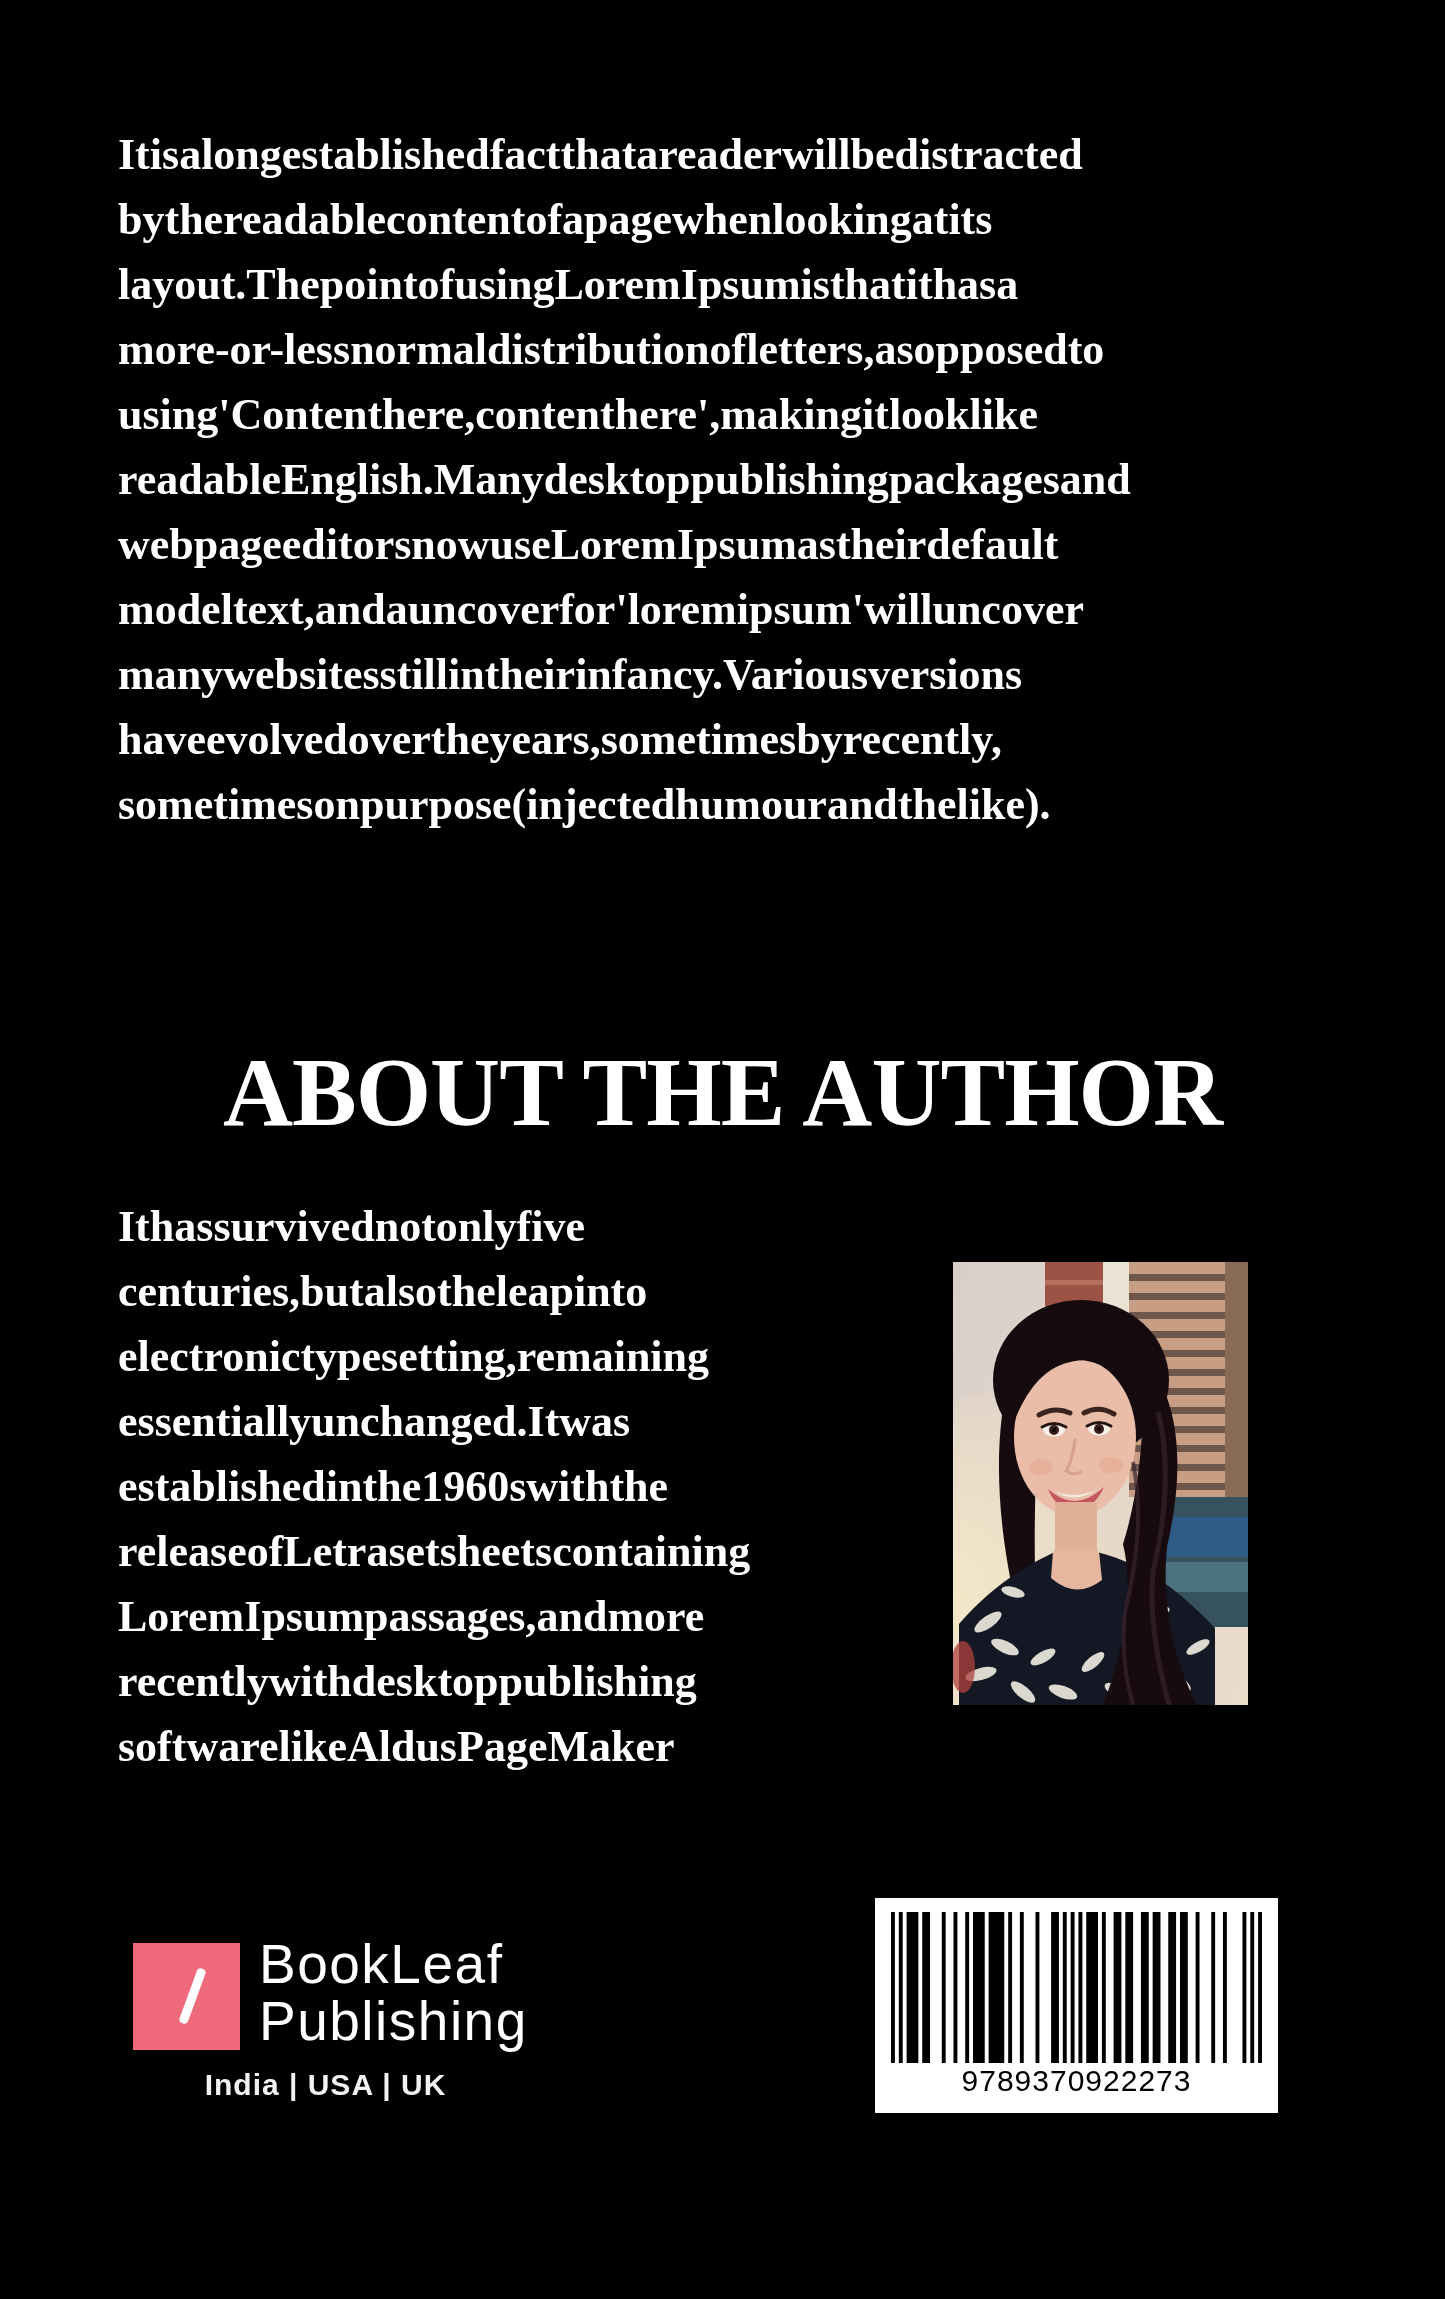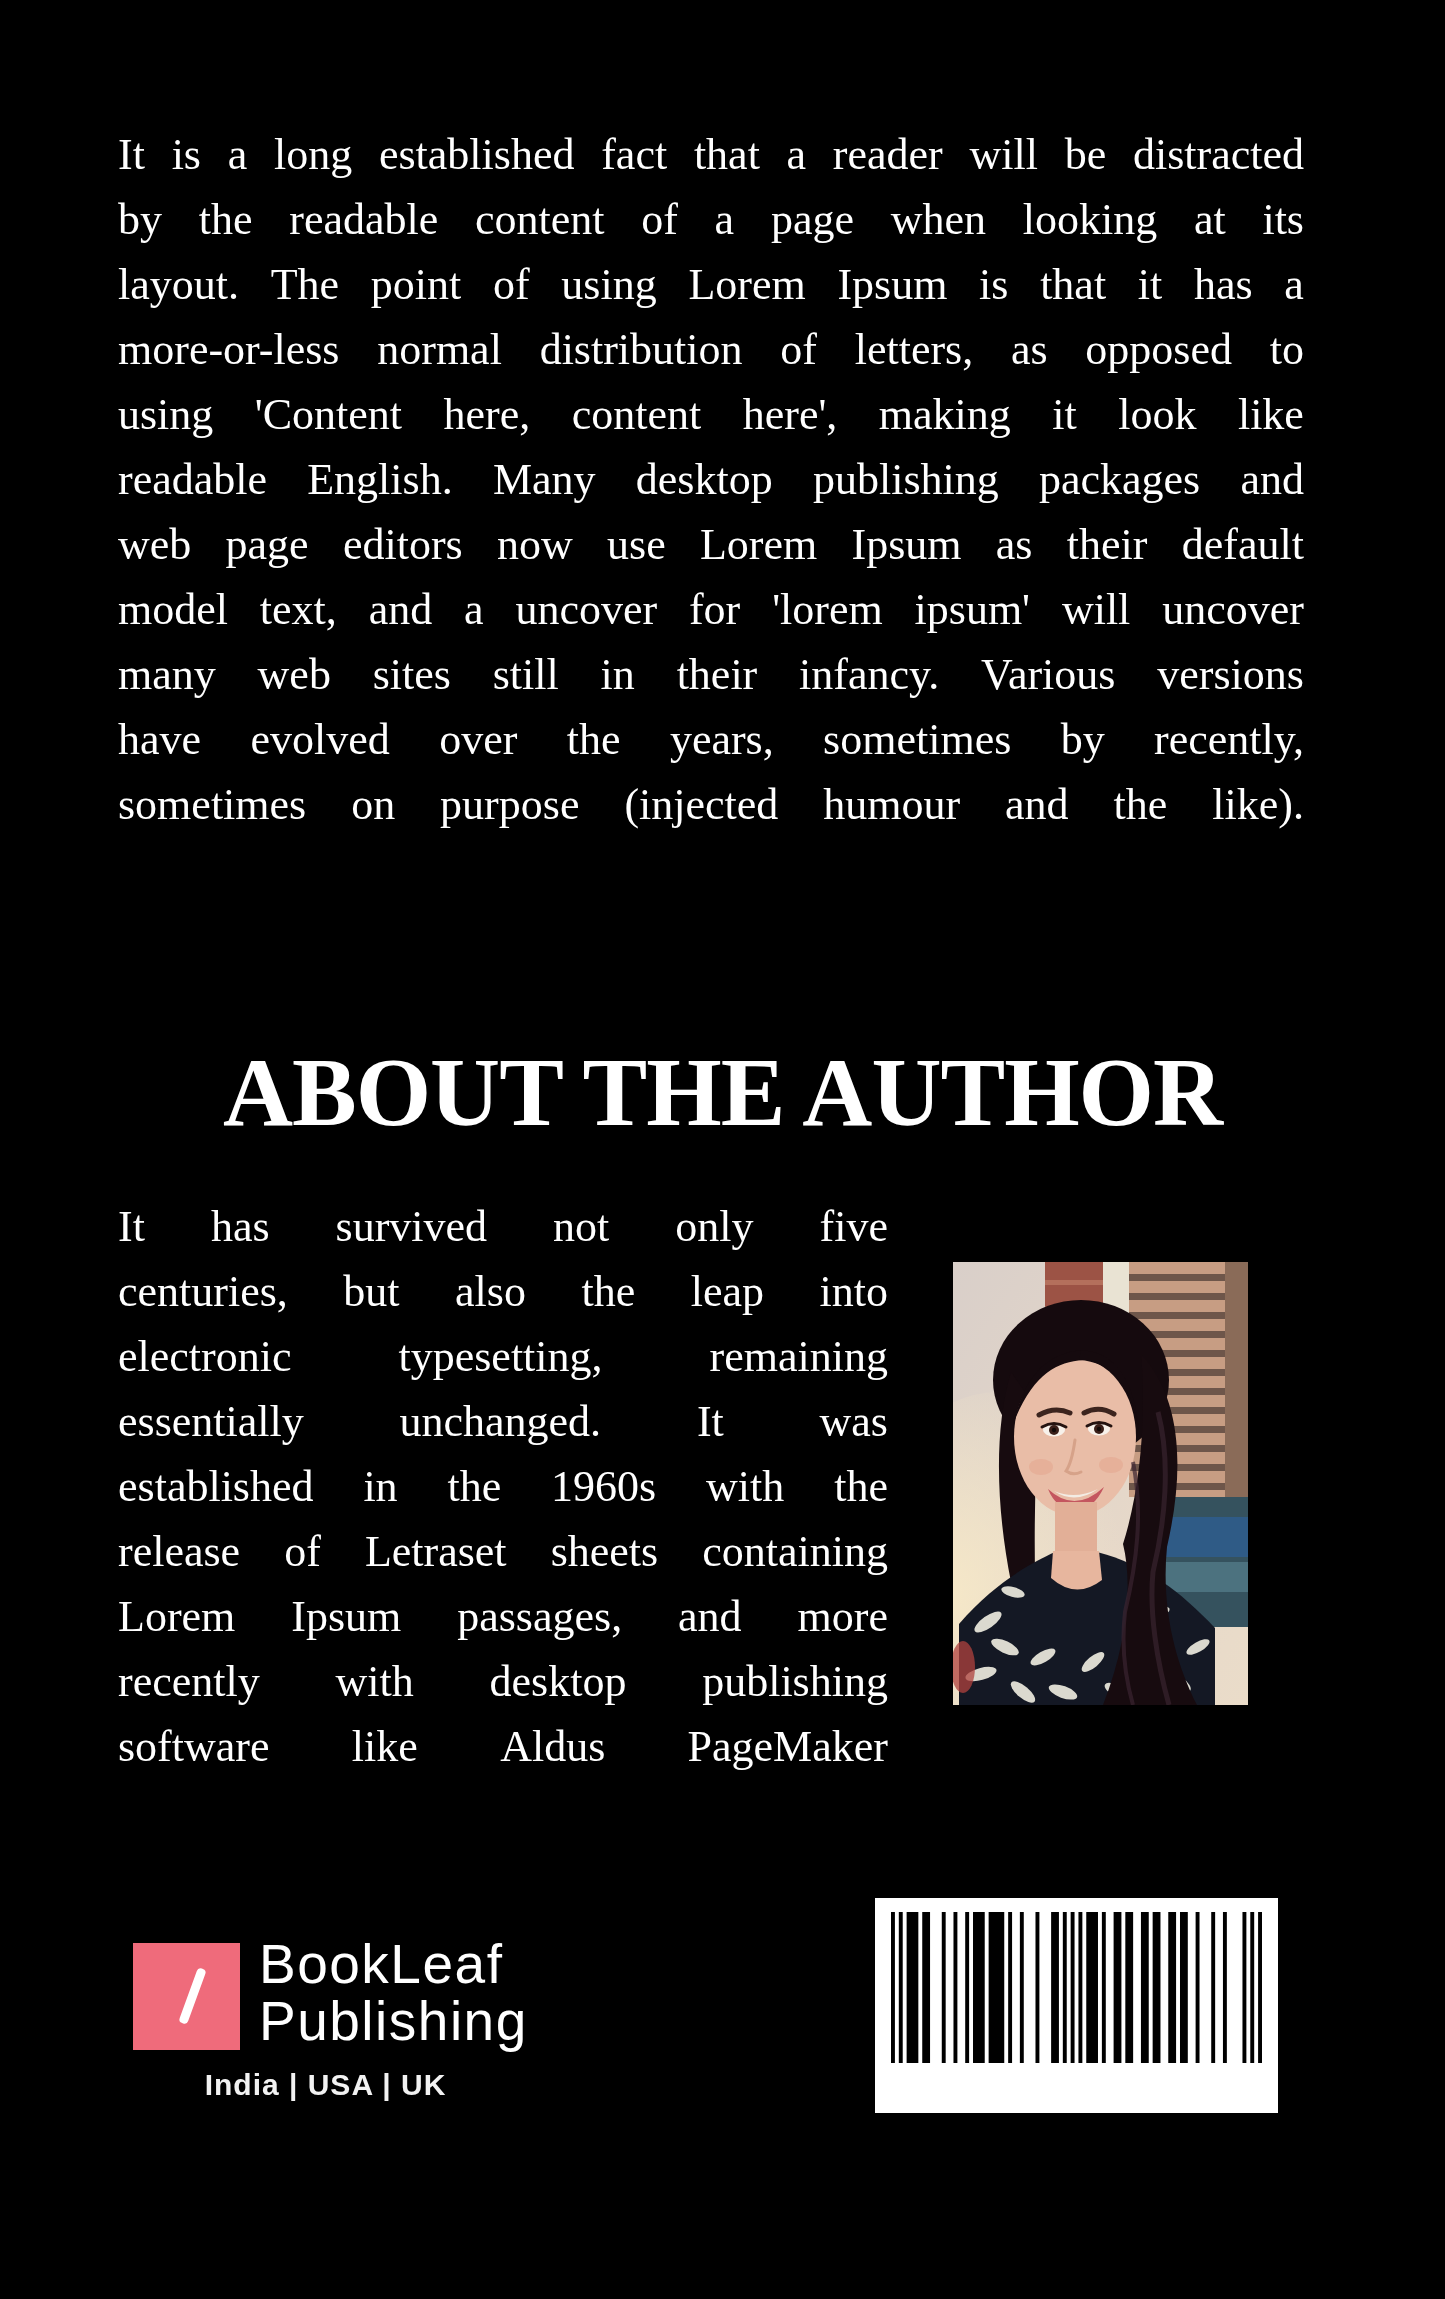--- a/index.html
+++ b/index.html
@@ -8,25 +8,25 @@
     width:1445px;height:2299px;
     background:#000;
     overflow:hidden;
     font-family:"Liberation Serif", serif;
     color:#fff;
   }
   
   .para{position:absolute;}
   .jline{
     display:flex;
-    justify-content:space-between;
     align-items:baseline;
     white-space:nowrap;
     height:65px;
     line-height:65px;
+    font-weight:bold;
   }
   .jline span{display:inline-block;}
   #intro-paragraph{left:118px;top:122px;width:1186px;font-size:44px;}
   #bio-paragraph{left:118px;top:1194px;width:770px;font-size:44px;}
 
   .about-heading{
     position:absolute;
     left:0;top:1040px;width:1445px;
     text-align:center;
     font-size:97px;
@@ -426,15 +426,16 @@
         <rect x="261.65" y="0" width="7.81" height="151" fill="#000"></rect>
         <rect x="277.27" y="0" width="7.81" height="151" fill="#000"></rect>
         <rect x="288.99" y="0" width="7.81" height="151" fill="#000"></rect>
         <rect x="304.61" y="0" width="3.91" height="151" fill="#000"></rect>
         <rect x="320.23" y="0" width="3.91" height="151" fill="#000"></rect>
         <rect x="331.95" y="0" width="3.91" height="151" fill="#000"></rect>
         <rect x="351.47" y="0" width="3.91" height="151" fill="#000"></rect>
         <rect x="359.28" y="0" width="3.91" height="151" fill="#000"></rect>
         <rect x="367.09" y="0" width="3.91" height="151" fill="#000"></rect>
       </svg>
+    <div class="barcode-number">9789370922273</div>
   </div>
 
 </div>
 
 </body></html>

